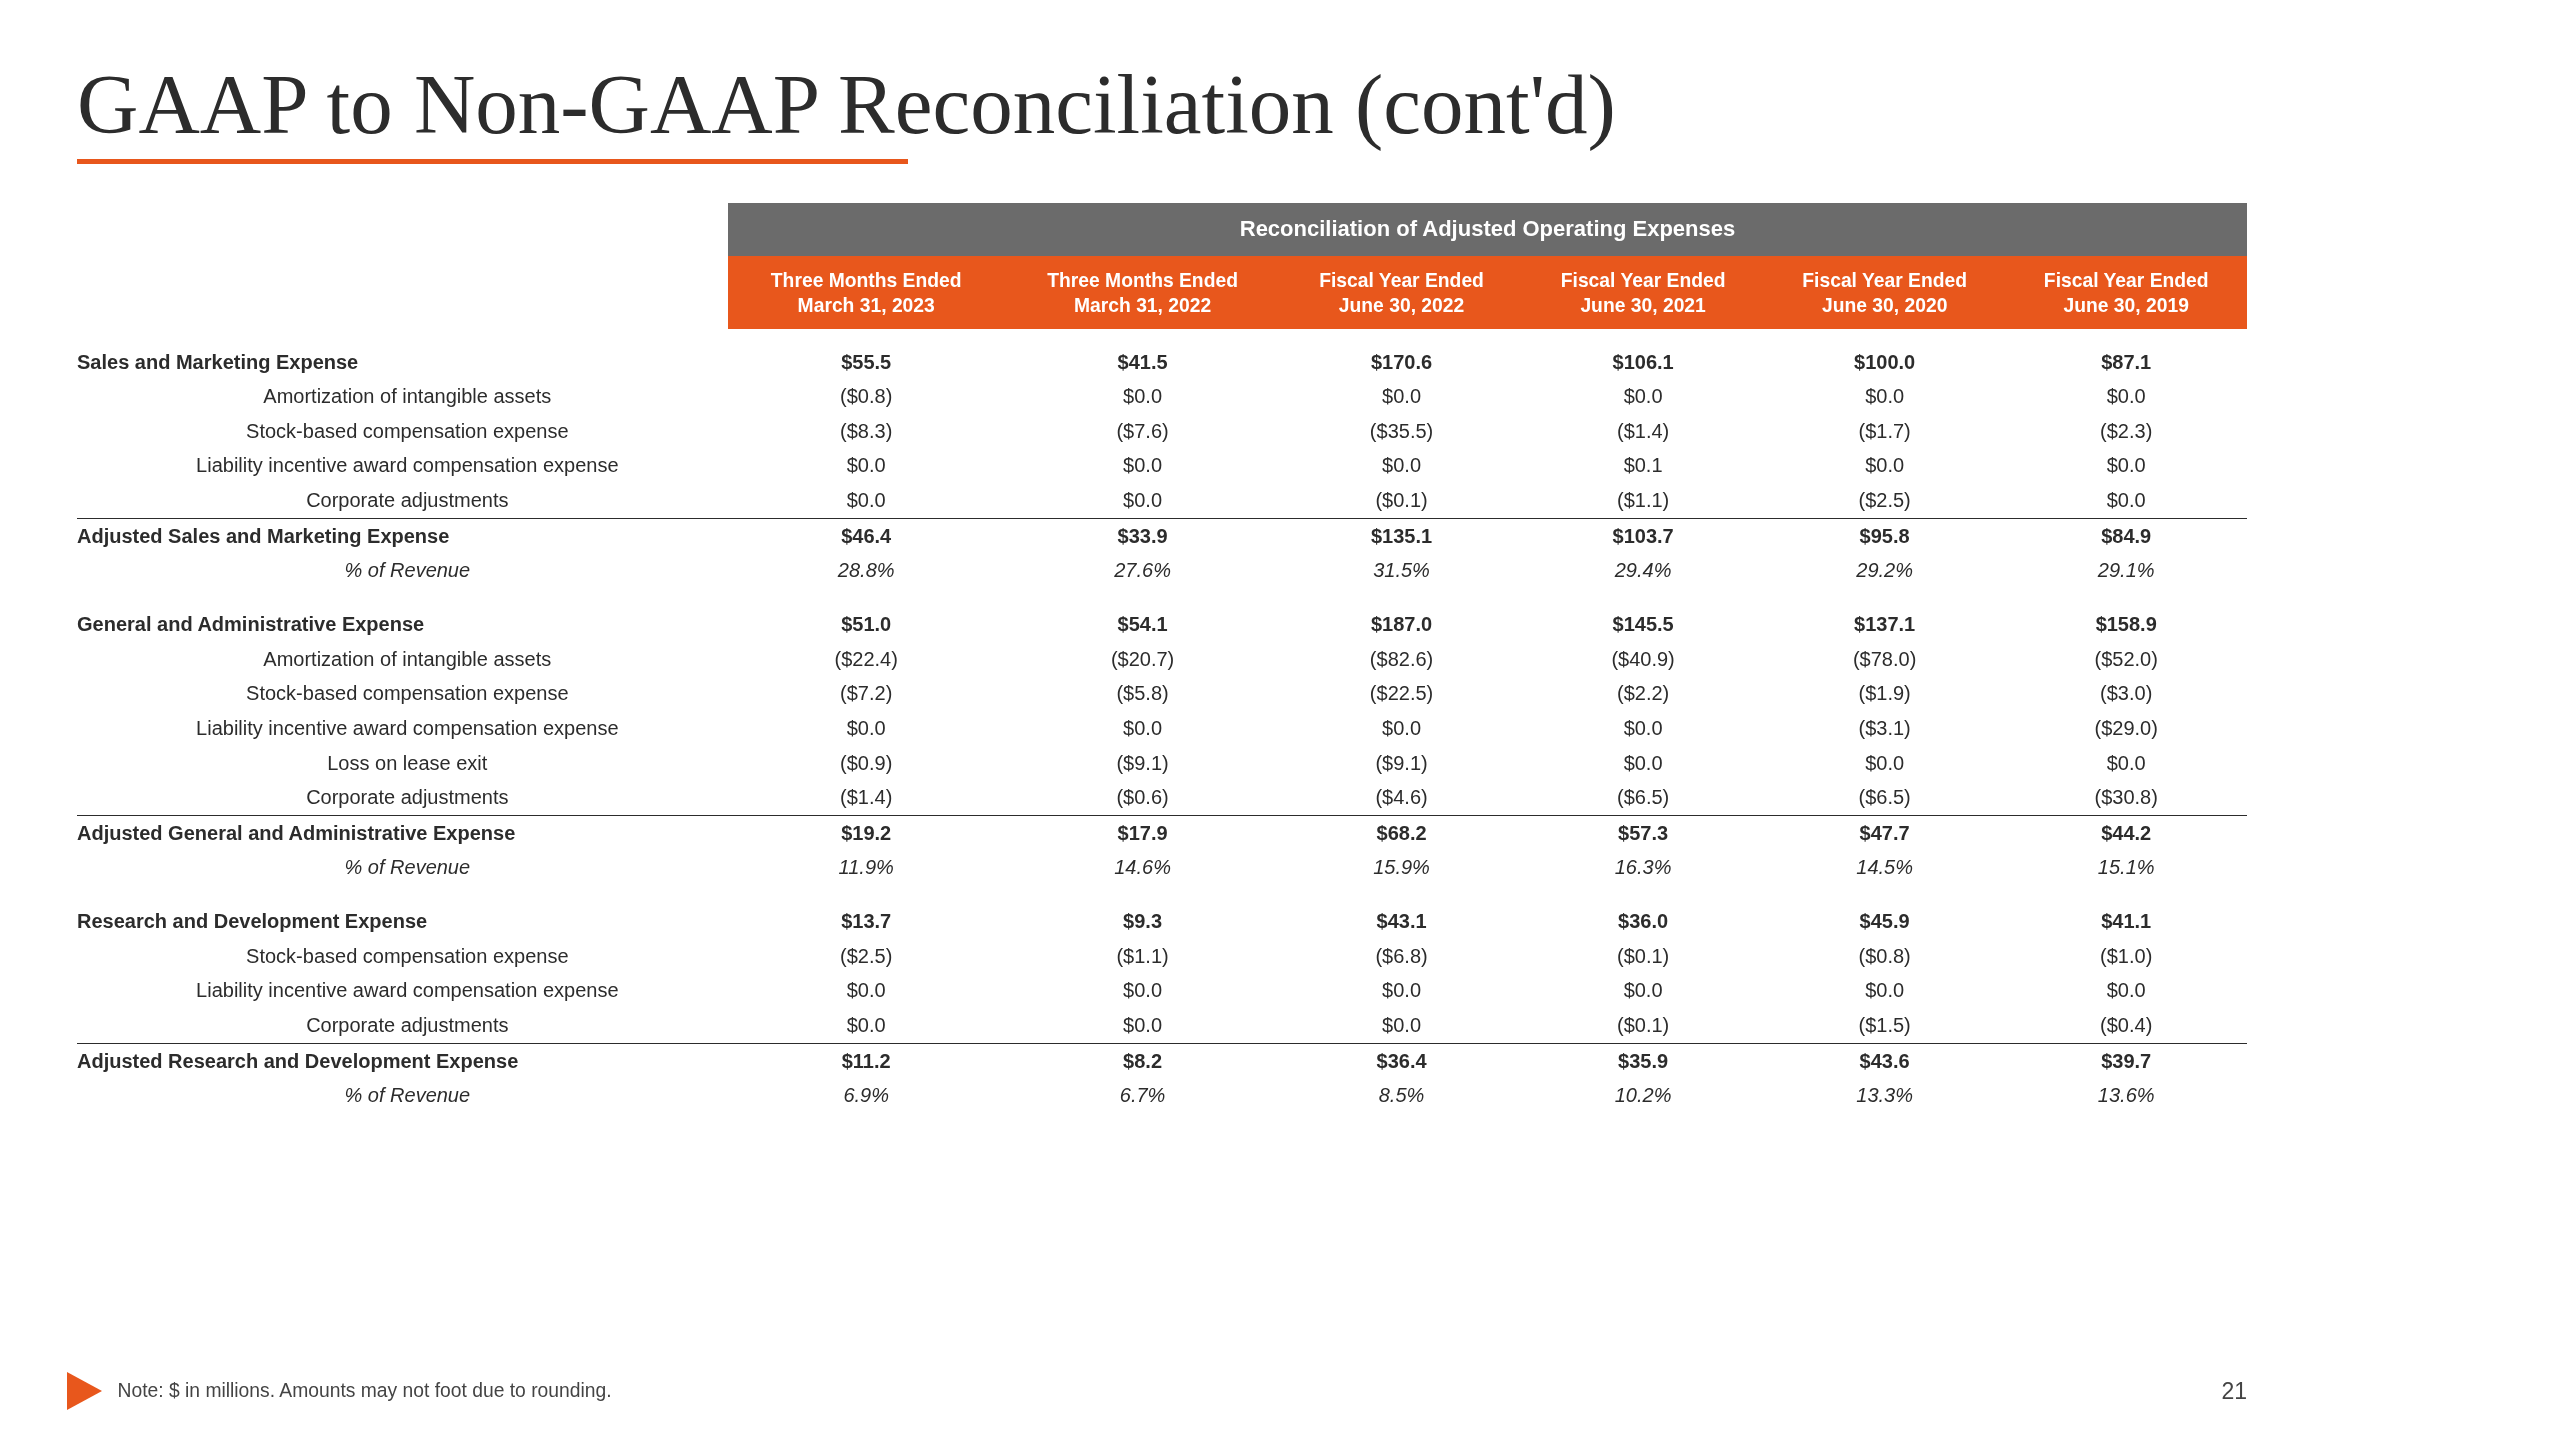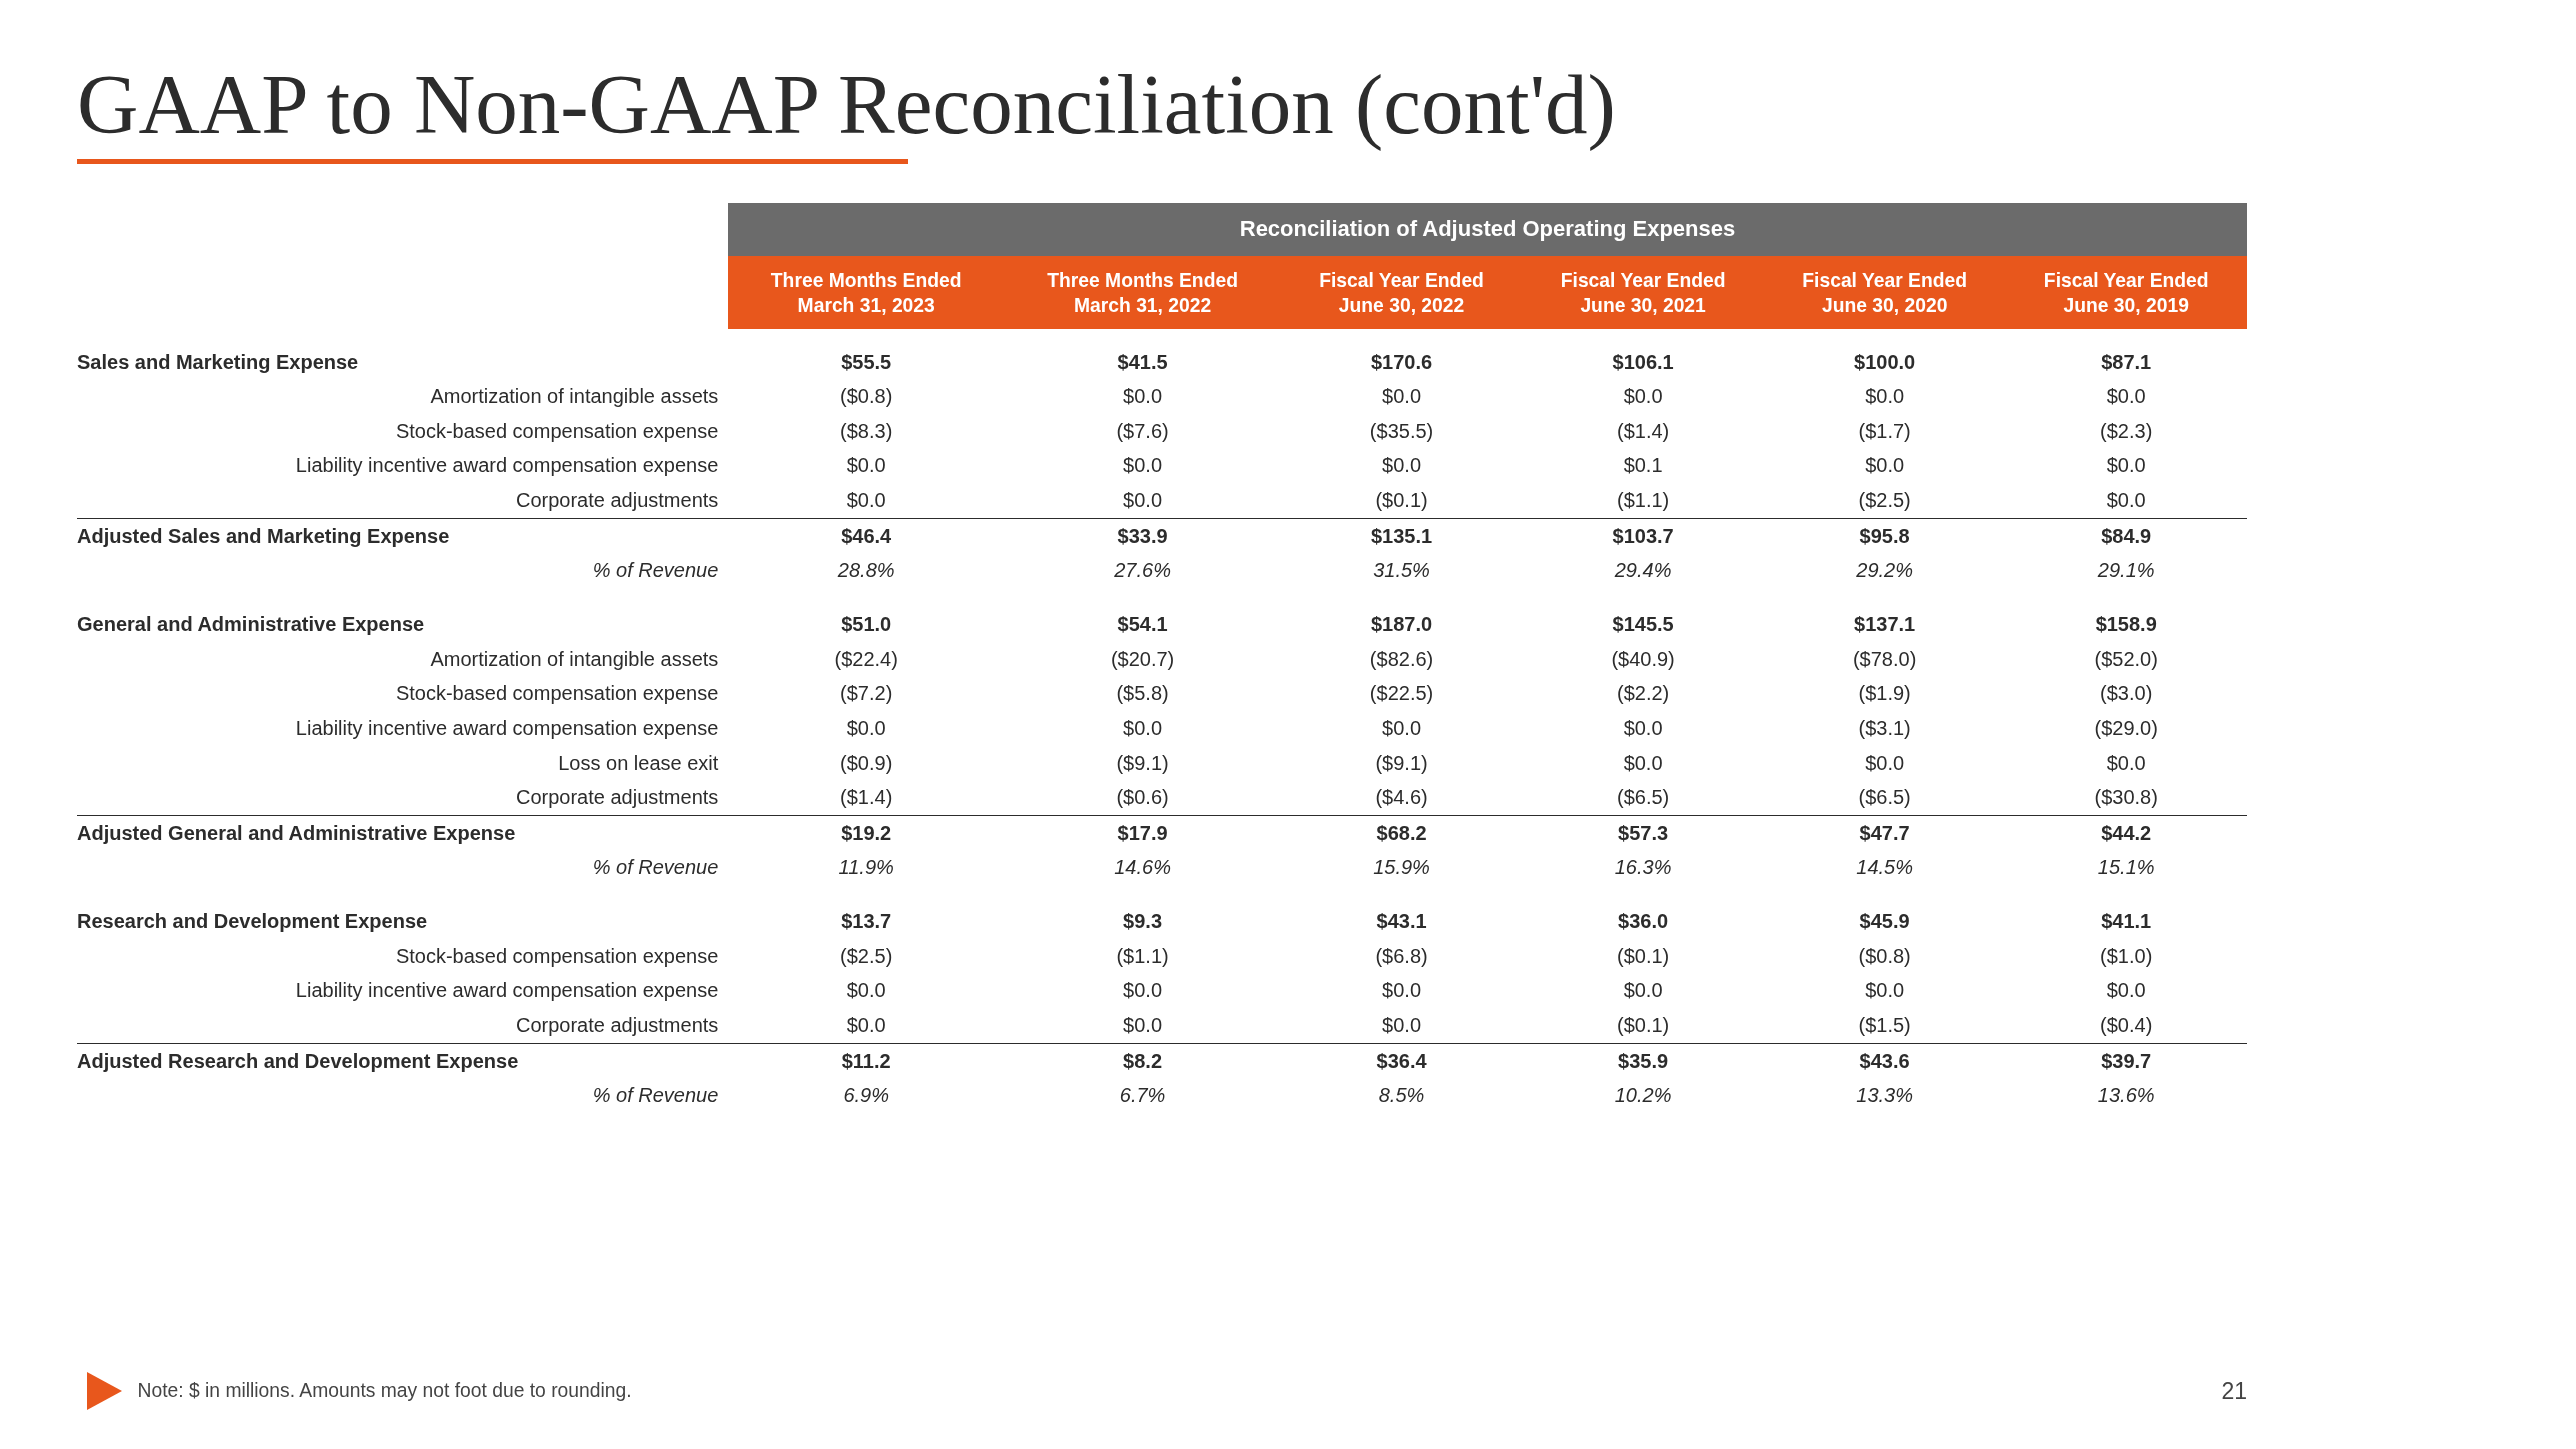--- a/index.html
+++ b/index.html
@@ -63,21 +63,21 @@
     .header-row-cols td.empty {
       background: #ffffff;
     }
     .data-row td {
       padding: 5.8px 9.7px;
       color: #2c2c2c;
       font-size: 20px;
       vertical-align: middle;
     }
     .data-row td.label {
-      text-align: right;
+      text-align: center;
       padding-left: 19.3px;
     }
     .data-row td.label-main {
       font-weight: bold;
       text-align: left;
       padding-left: 0px;
     }
     .data-row td.label-bold-adjusted {
       font-weight: bold;
       text-align: left;
@@ -99,21 +99,21 @@
       font-style: italic;
       font-weight: normal;
       color: #2c2c2c;
     }
     .spacer td {
       padding: 9.7px 0;
     }
     .footer {
       position: absolute;
       bottom: 39px;
-      left: 87px;
+      left: 67px;
       right: 77px;
       display: flex;
       align-items: center;
       justify-content: space-between;
     }
     .footer-left {
       display: flex;
       align-items: center;
       gap: 15.5px;
     }

